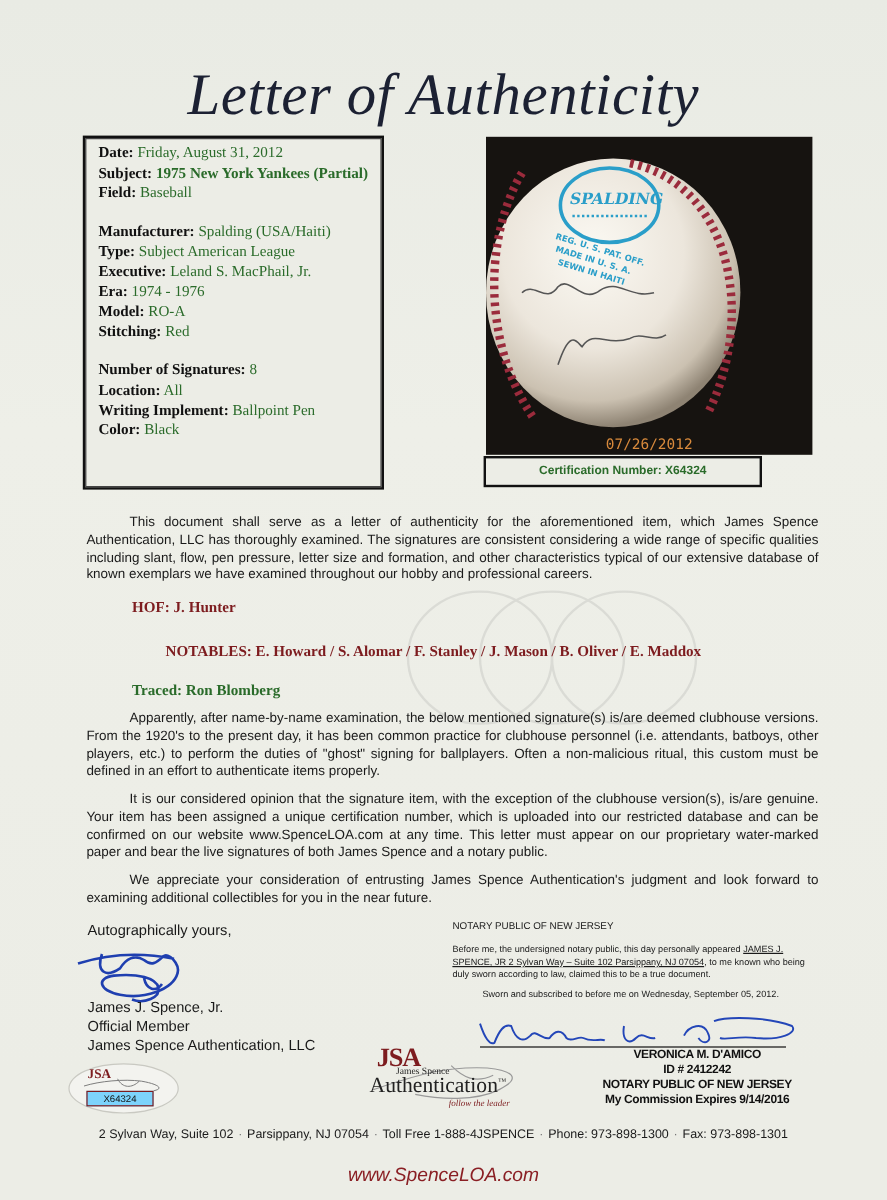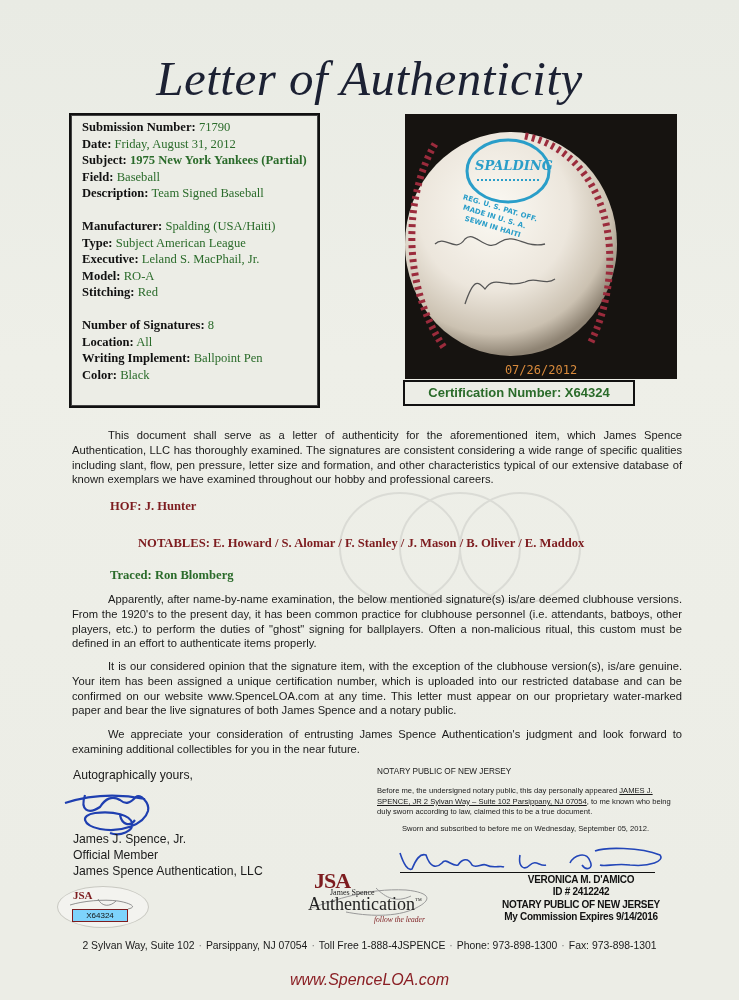--- a/index.html
+++ b/index.html
@@ -42,21 +42,21 @@
   }
   .ball-wrap { position: absolute; left: 0; top: 0; width: 272px; height: 265px; }
   .photo-date {
     position: absolute; left: 0; bottom: 2px; width: 100%; text-align: center;
     font-family: "DejaVu Sans Mono", monospace; font-size: 12px; color: #d88a3c;
   }
   .cert-box {
     position: absolute; left: 403px; top: 380px; width: 228px; height: 22px;
     border: 2px solid #111; background: #ecede6;
     text-align: center; line-height: 22px;
-    font-weight: bold; font-size: 13px; color: #2a6b2a;
+    font-weight: bold; font-size: 10px; color: #2a6b2a;
   }
   .watermark {
     position: absolute; left: 290px; top: 478px; width: 330px; height: 130px;
     opacity: 0.18;
   }
   .para {
     position: absolute; left: 72px; width: 610px;
     font-family: "Liberation Sans", sans-serif; font-size: 11.2px; line-height: 14.8px;
     color: #1a1a1a; text-align: justify;
   }
@@ -129,31 +129,30 @@
 </style>
 </head>
 <body>
 
 <div class="page">
 
   <div class="title">Letter of Authenticity</div>
 
   <div class="info-box">
     <div>
-      <div class="row"><span class="lbl">Submission Number:</span> <span class="val">71790</span></div>
       <div class="row"><span class="lbl">Date:</span> <span class="val">Friday, August 31, 2012</span></div>
       <div class="row"><span class="lbl">Subject:</span> <span class="val bold">1975 New York Yankees (Partial)</span></div>
       <div class="row"><span class="lbl">Field:</span> <span class="val">Baseball</span></div>
-      <div class="row"><span class="lbl">Description:</span> <span class="val">Team Signed Baseball</span></div>
     </div>
     <div class="gap"></div>
     <div>
       <div class="row"><span class="lbl">Manufacturer:</span> <span class="val">Spalding (USA/Haiti)</span></div>
       <div class="row"><span class="lbl">Type:</span> <span class="val">Subject American League</span></div>
       <div class="row"><span class="lbl">Executive:</span> <span class="val">Leland S. MacPhail, Jr.</span></div>
+      <div class="row"><span class="lbl">Era:</span> <span class="val">1974 - 1976</span></div>
       <div class="row"><span class="lbl">Model:</span> <span class="val">RO-A</span></div>
       <div class="row"><span class="lbl">Stitching:</span> <span class="val">Red</span></div>
     </div>
     <div class="gap"></div>
     <div>
       <div class="row"><span class="lbl">Number of Signatures:</span> <span class="val">8</span></div>
       <div class="row"><span class="lbl">Location:</span> <span class="val">All</span></div>
       <div class="row"><span class="lbl">Writing Implement:</span> <span class="val">Ballpoint Pen</span></div>
       <div class="row"><span class="lbl">Color:</span> <span class="val">Black</span></div>
     </div>

